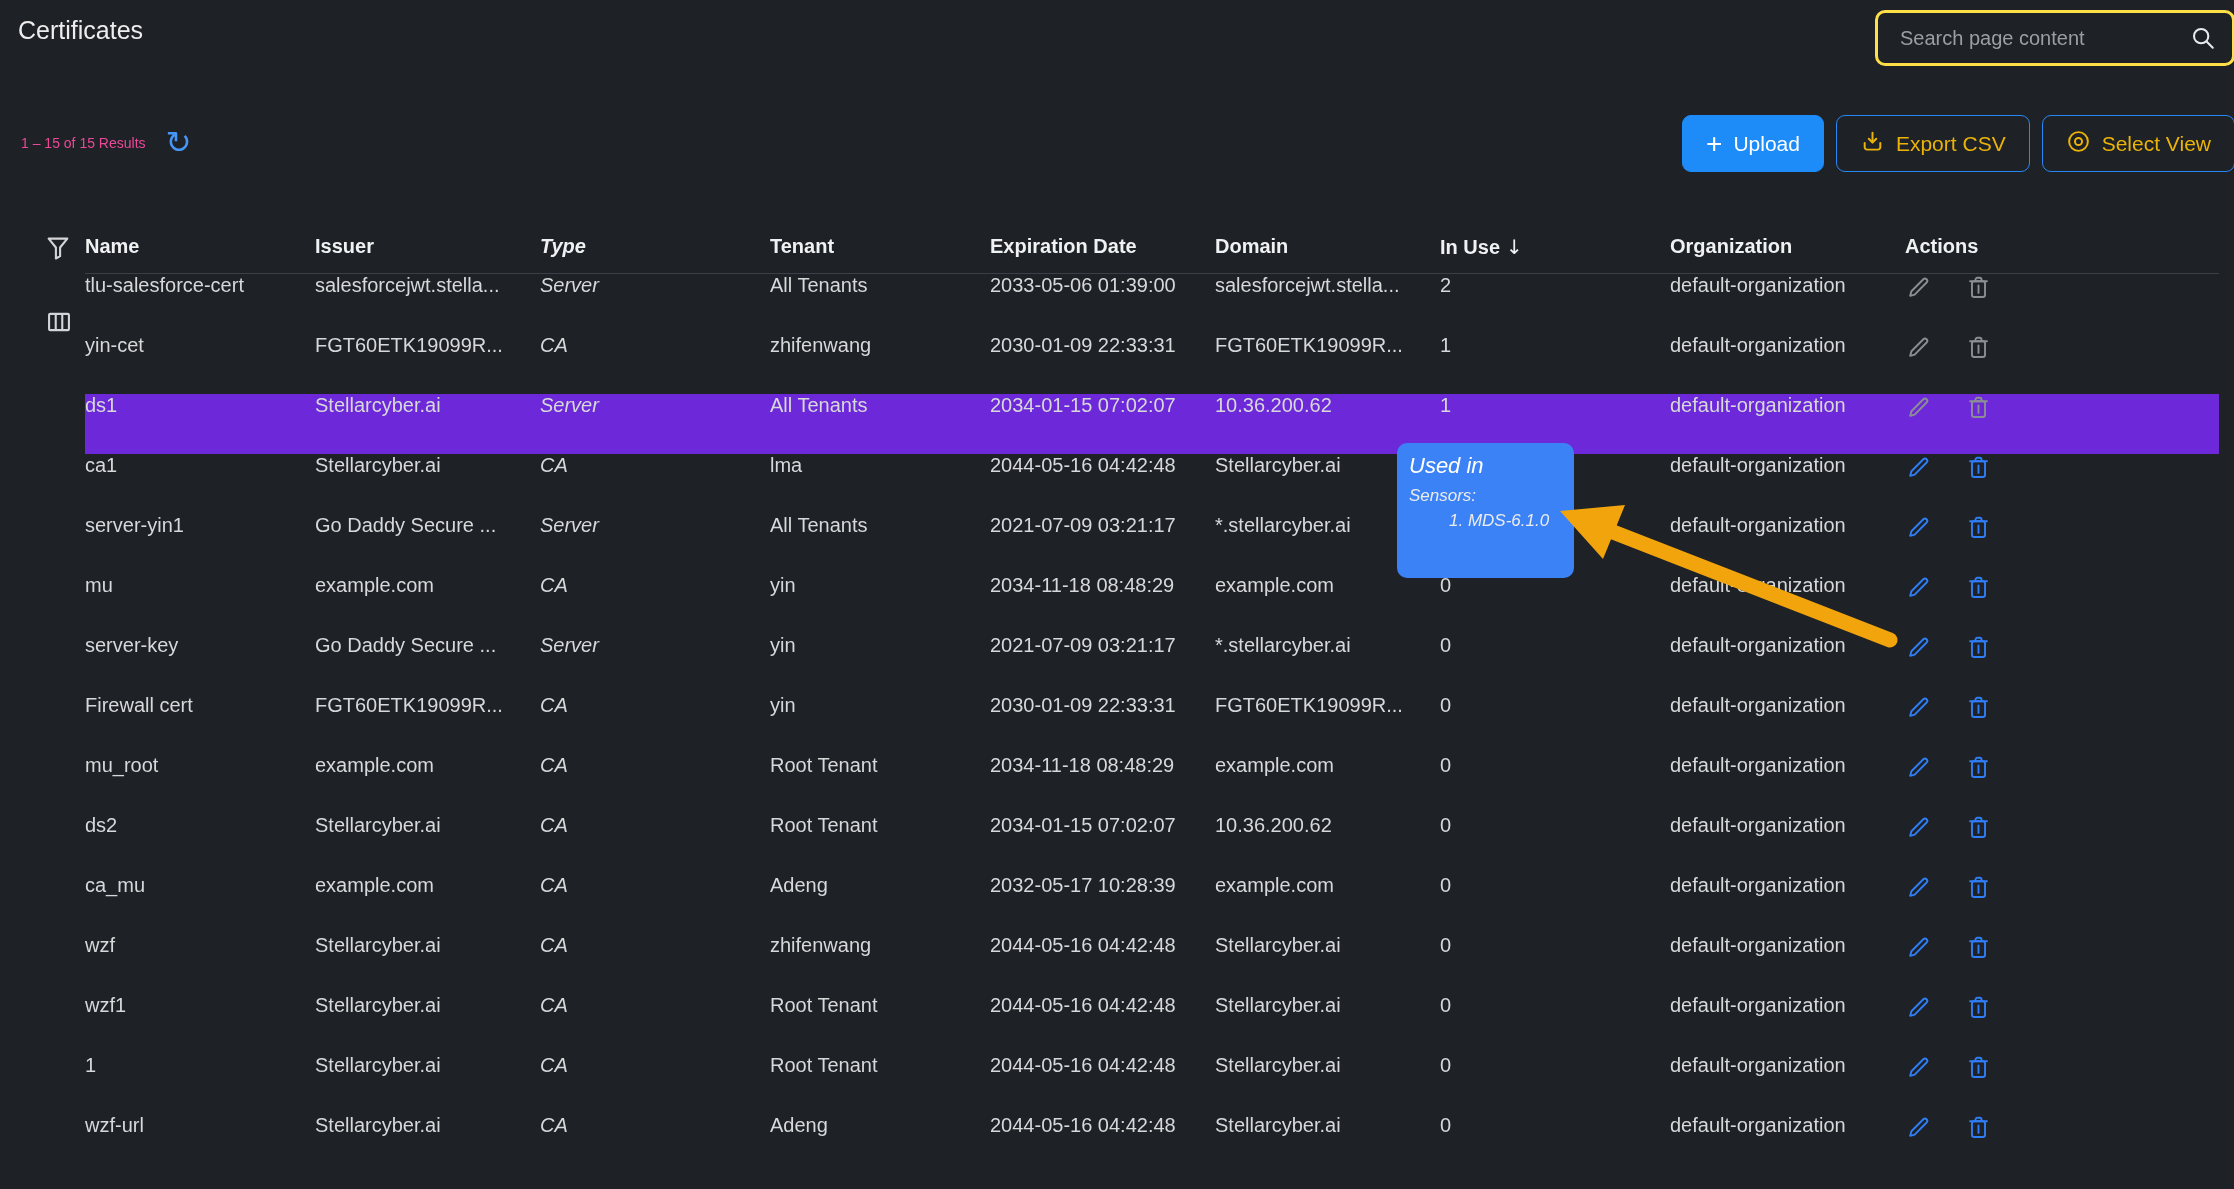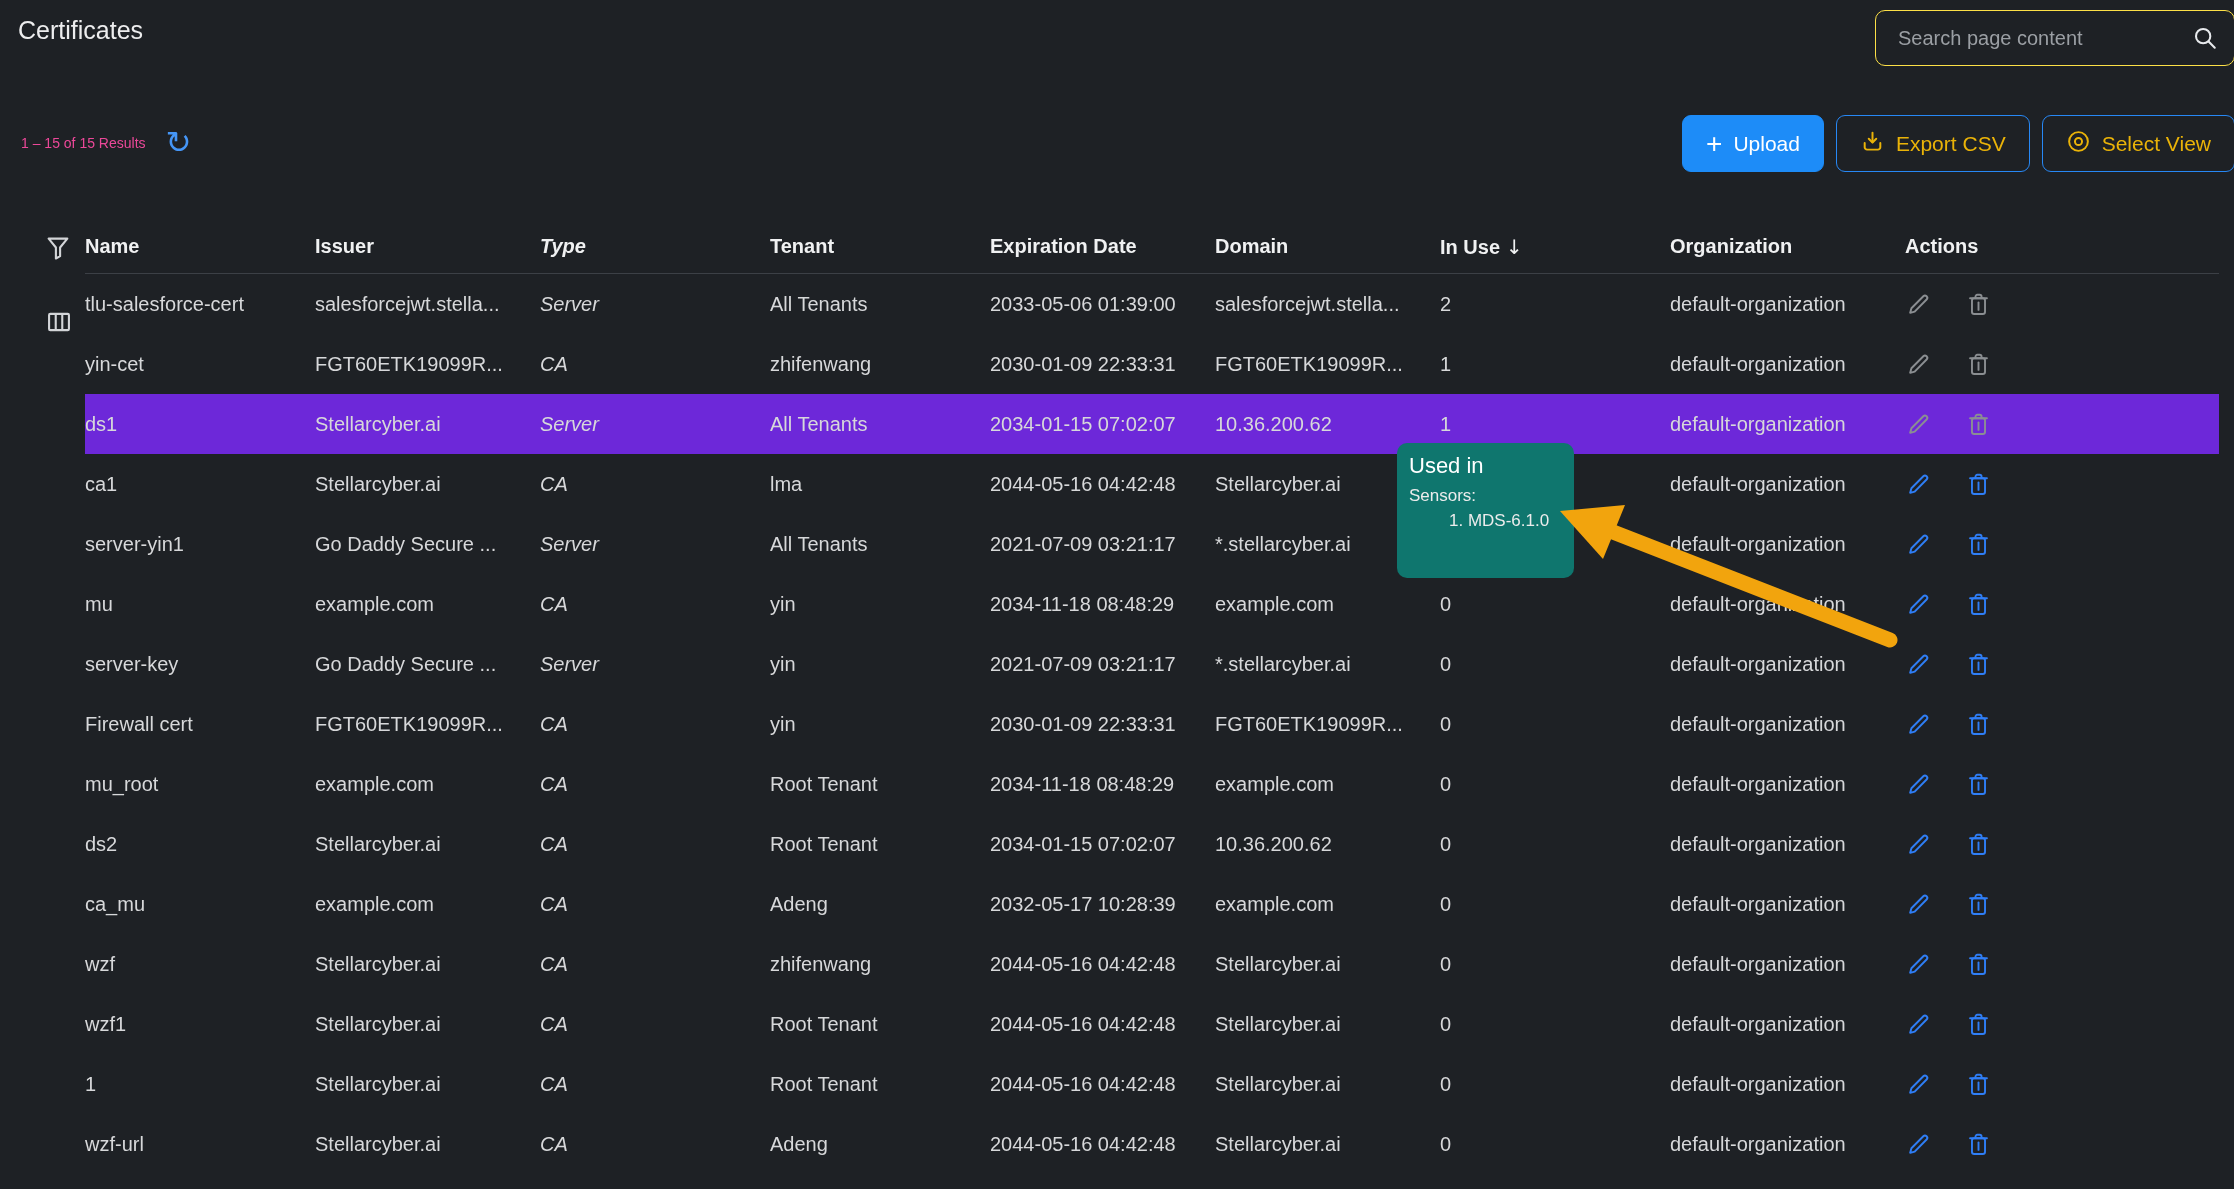--- a/index.html
+++ b/index.html
@@ -2,21 +2,21 @@
 <html><head>
 <meta charset="utf-8">
 <style>
   html,body{margin:0;padding:0;background:#16181b;}
   .stage{position:relative;width:2234px;height:1189px;background:#1e2125;overflow:hidden;
          font-family:"Liberation Sans",sans-serif;color:#d7d8da;padding-left:17px;}
 
   
   .page-title{position:absolute;left:18px;top:16px;font-size:25px;color:#ededee;}
   .search-box{position:absolute;top:10px;right:16px;width:360px;height:56px;box-sizing:border-box;
-              border:1px solid #fde047;border-radius:10px;display:flex;align-items:center;
+              border:3px solid #fde047;border-radius:10px;display:flex;align-items:center;
               padding:0 16px 0 20px;background:transparent;}
   .search-box input{flex:1;background:transparent;border:none;outline:none;color:#d7d8da;
               font-size:20px;font-family:"Liberation Sans",sans-serif;}
   .search-box input::placeholder{color:#9b9fa4;opacity:1;}
   .search-icon{width:26px;height:26px;color:#e8eaed;flex:0 0 auto;}
 
   
   .toolbar{position:absolute;top:115px;right:16px;display:flex;gap:12px;}
   .btn{height:57px;border-radius:9px;display:flex;align-items:center;gap:11px;
        font-size:21px;padding:0 23px;box-sizing:border-box;cursor:pointer;user-select:none;}
@@ -33,41 +33,41 @@
   
   .rail-icon{position:absolute;color:#d3d5d8;cursor:pointer;}
   .rail-icon svg{width:28px;height:28px;}
   .rail-filter{left:44px;top:234px;}
   .rail-columns{left:45px;top:308px;}
 
   
   .table{position:absolute;left:85px;top:220px;width:2134px;}
   .thead{display:flex;align-items:center;height:53px;border-bottom:1px solid #3c4046;
          font-weight:700;color:#f0f1f2;font-size:20px;}
-  .trow{display:flex;align-items:center;height:60px;font-size:20px;color:#d7d8da;}
+  .trow{display:flex;align-items:flex-start;height:60px;font-size:20px;color:#d7d8da;}
   .trow.selected{background:#6d28d9;}
   .cell{flex:0 0 auto;white-space:nowrap;overflow:hidden;}
   .c-name{width:230px;}
   .c-issuer{width:225px;}
   .c-type{width:230px;font-style:italic;}
   .c-tenant{width:220px;}
   .c-expire{width:225px;}
   .c-domain{width:225px;}
   .c-inuse{width:230px;}
   .c-org{width:235px;}
   .c-actions{width:280px;display:flex;align-items:center;}
   .sort-arrow{font-family:"DejaVu Sans","Liberation Sans",sans-serif;font-weight:400;margin-left:6px;}
   .act-icon{width:27px;height:27px;display:inline-block;margin-right:33px;cursor:pointer;}
   .act-icon svg{width:27px;height:27px;display:block;}
   .act-icon.gray{color:#8b8e92;}
   .act-icon.blue{color:#2f7ef6;}
 
   
   .tooltip{position:absolute;left:1397px;top:443px;width:177px;height:135px;box-sizing:border-box;
-           background:#0f766e;border-radius:10px;padding:10px 12px;z-index:5;}
+           background:#3b82f6;border-radius:10px;padding:10px 12px;z-index:5;font-style:italic;}
   .tooltip-title{font-size:22px;color:#ffffff;margin-bottom:7px;}
   .tooltip-label{font-size:17px;color:#ececec;}
   .tooltip-item{font-size:17px;color:#ececec;margin-left:40px;margin-top:5px;}
 
   
   .annotation{position:absolute;left:0;top:0;width:2234px;height:1189px;z-index:6;pointer-events:none;}
 </style>
 </head>
 <body>
 

